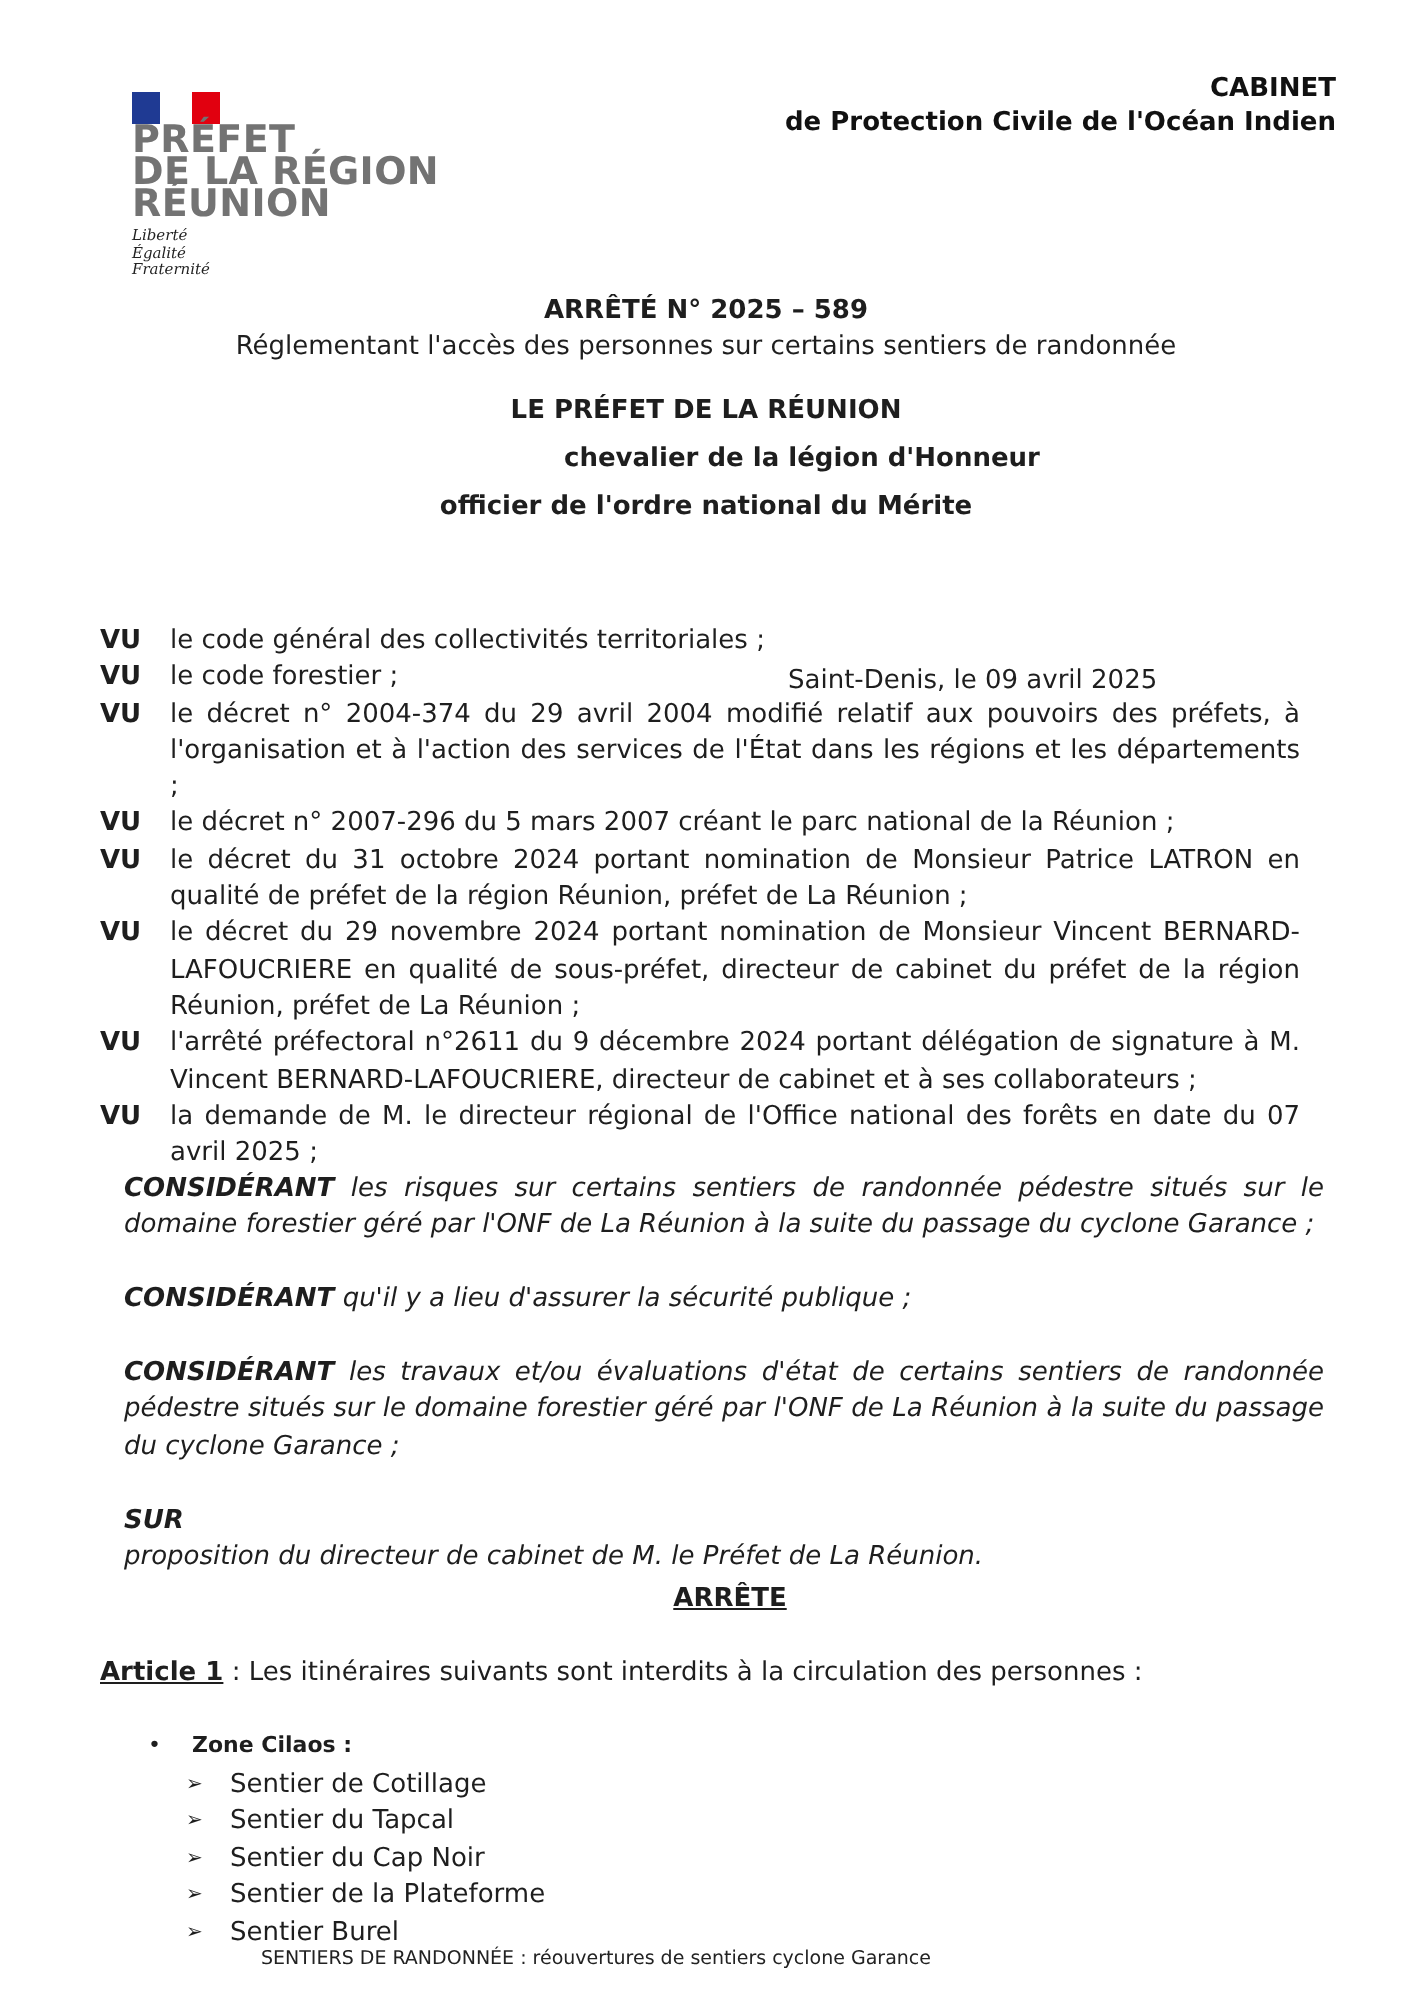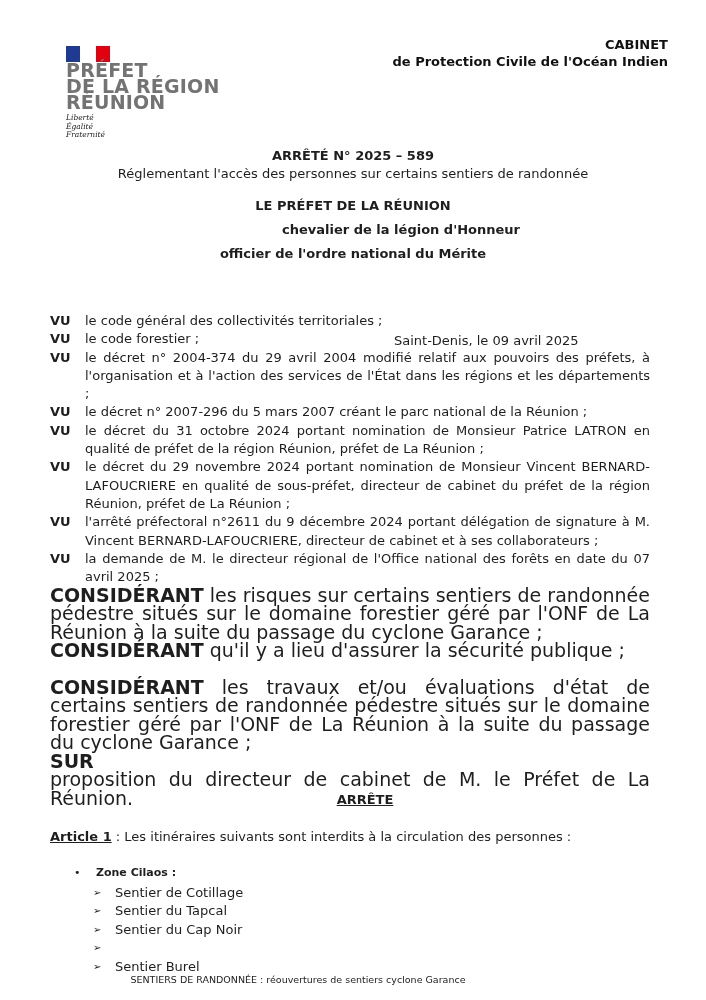--- a/index.html
+++ b/index.html
@@ -19,21 +19,21 @@
   .cabinet { right: 38px; top: 36px; text-align: right; font-weight: bold; font-size: 13px; line-height: 17px; color: #111; }
   .center { left: 0; width: 706px; text-align: center; }
   .arrete-no { top: 148px; font-weight: bold; font-size: 13px; text-align: center; }
   .subject { top: 166px; font-size: 13px; }
   .pt { font-weight: bold; font-size: 13px; }
   .date { top: 286px; left: 394px; font-size: 13px; margin-top: 47px; }
   .vu-list { left: 50px; top: 312px; width: 600px; }
   .vu-row { display: flex; line-height: 18.3px; font-size: 13px; }
   .vu-label { width: 35px; flex: none; font-weight: bold; }
   .vu-text { flex: 1; text-align: justify; }
-  .para { left: 50px; width: 600px; font-size: 19px; line-height: 18.3px; text-align: justify; }
+  .para { left: 62px; width: 600px; font-size: 13px; line-height: 18.3px; text-align: justify; font-style: italic; }
   .kw { font-weight: bold; }
   .sur-row { display: flex; }
   .sur-row .lbl { width: 44px; font-weight: bold; flex: none; }
   .arrete-h { top: 792px; font-weight: bold; font-size: 13px; text-decoration: underline; margin-left: 12px; }
   .art1 { top: 829px; left: 50px; font-size: 13px; }
   .art1 .kw { text-decoration: underline; }
   .zone { top: 866px; left: 74px; font-size: 11px; }
   .zone .bullet { display: inline-block; width: 22px; }
   .trails { top: 884px; left: 93px; font-size: 13px; }
   .trail { line-height: 18.4px; display: flex; }
@@ -143,20 +143,21 @@
   <div class="trail">
       <span class="arrow">➢</span>
       <span>Sentier du Tapcal</span>
     </div>
   <div class="trail">
       <span class="arrow">➢</span>
       <span>Sentier du Cap Noir</span>
     </div>
   <div class="trail">
       <span class="arrow">➢</span>
+      <span>Sentier de la Plateforme</span>
     </div>
   <div class="trail">
       <span class="arrow">➢</span>
       <span>Sentier Burel</span>
     </div>
 </div>
 
 <div class="abs footer">SENTIERS DE RANDONNÉE : réouvertures de sentiers cyclone Garance</div>
 
 </body></html>

